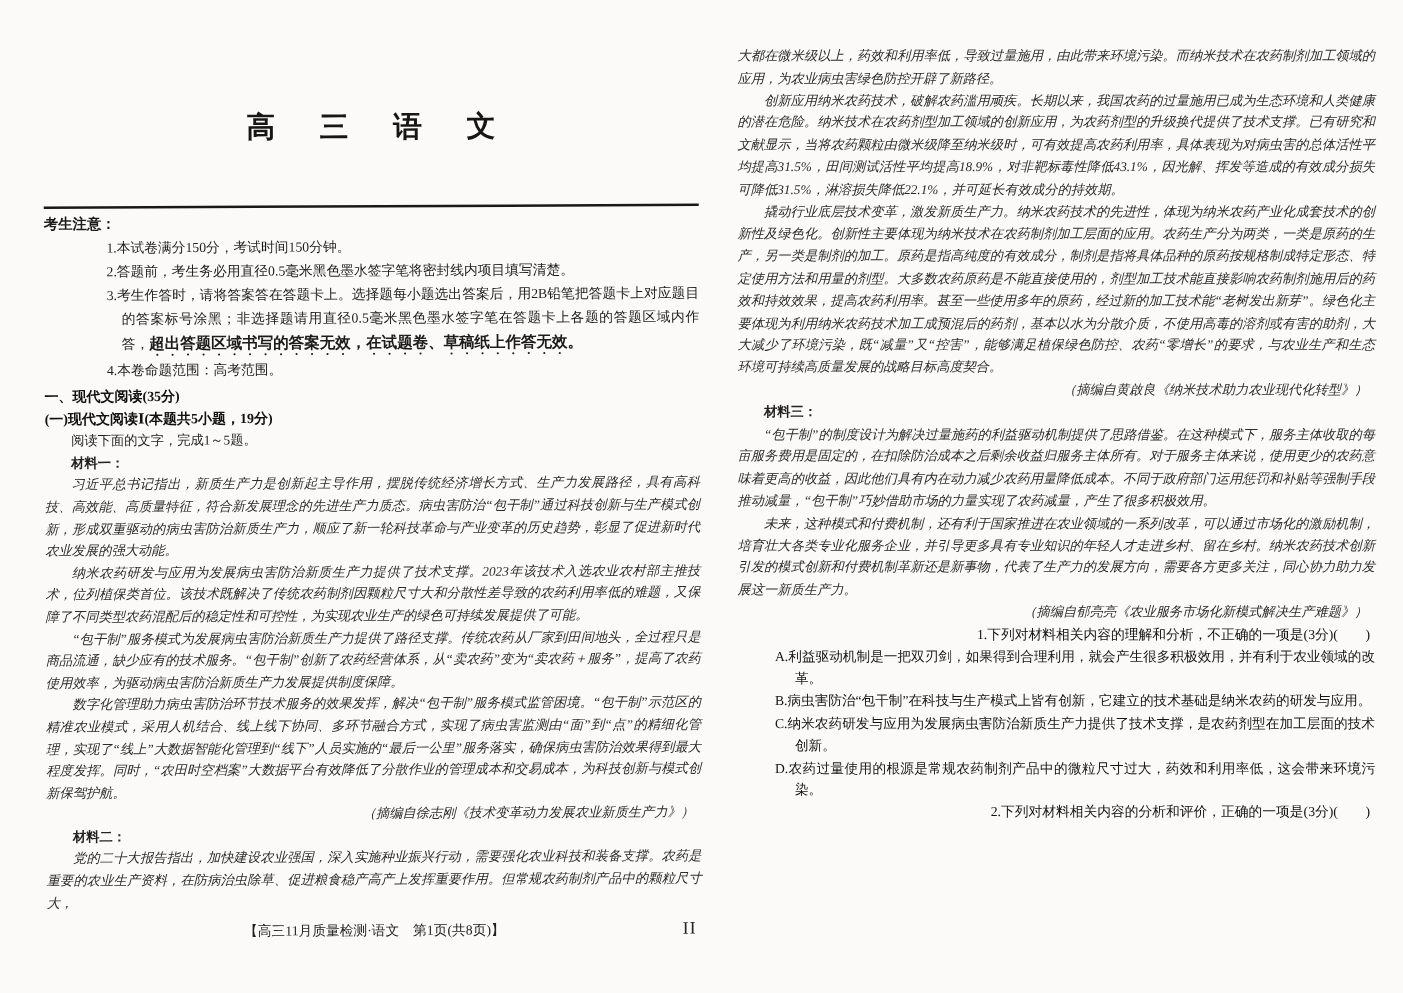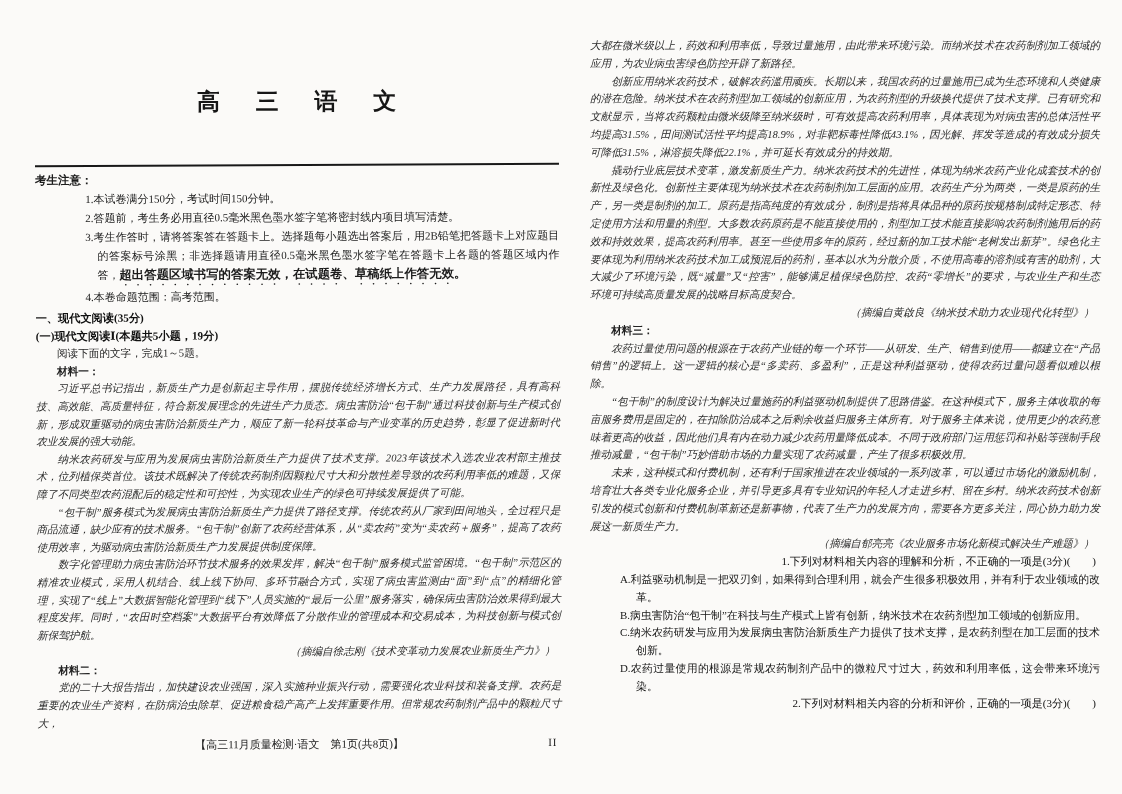--- a/index.html
+++ b/index.html
@@ -36,21 +36,21 @@
   .kai{font-style:italic;color:#2b2b2b;}
   .source{margin:0;text-align:right;padding-right:6px;font-style:italic;color:#2b2b2b;}
   
   .qstem{display:flex;justify-content:flex-end;font-size:11px;color:#111;}
   .qstem .bracket{padding-right:4px;white-space:pre;}
   .opt{margin:0;padding-left:46px;text-indent:-16px;text-align:justify;
        font-size:10.9px;color:#151515;}
   
   .footer{position:absolute;bottom:42px;left:0;right:0;text-align:center;
           font-size:11px;color:#222;}
-  .footer-mark{position:absolute;right:4px;top:0;font-size:11px;letter-spacing:1px;}
+  .footer-mark{position:absolute;right:4px;top:0;font-size:14px;letter-spacing:1px;}
 </style>
 </head>
 <body>
 
 <div class="sheet">
 
   <div class="page page1">
     <h1 class="exam-title">高 三 语 文</h1>
     <div class="head-rule"></div>
 
@@ -83,32 +83,31 @@
       <span class="footer-mark">II</span>
     </div>
   </div>
 
   <div class="page page2">
     <p class="para kai no-indent">大都在微米级以上，药效和利用率低，导致过量施用，由此带来环境污染。而纳米技术在农药制剂加工领域的应用，为农业病虫害绿色防控开辟了新路径。</p>
     <p class="para kai">创新应用纳米农药技术，破解农药滥用顽疾。长期以来，我国农药的过量施用已成为生态环境和人类健康的潜在危险。纳米技术在农药剂型加工领域的创新应用，为农药剂型的升级换代提供了技术支撑。已有研究和文献显示，当将农药颗粒由微米级降至纳米级时，可有效提高农药利用率，具体表现为对病虫害的总体活性平均提高31.5%，田间测试活性平均提高18.9%，对非靶标毒性降低43.1%，因光解、挥发等造成的有效成分损失可降低31.5%，淋溶损失降低22.1%，并可延长有效成分的持效期。</p>
     <p class="para kai">撬动行业底层技术变革，激发新质生产力。纳米农药技术的先进性，体现为纳米农药产业化成套技术的创新性及绿色化。创新性主要体现为纳米技术在农药制剂加工层面的应用。农药生产分为两类，一类是原药的生产，另一类是制剂的加工。原药是指高纯度的有效成分，制剂是指将具体品种的原药按规格制成特定形态、特定使用方法和用量的剂型。大多数农药原药是不能直接使用的，剂型加工技术能直接影响农药制剂施用后的药效和持效效果，提高农药利用率。甚至一些使用多年的原药，经过新的加工技术能“老树发出新芽”。绿色化主要体现为利用纳米农药技术加工成预混后的药剂，基本以水为分散介质，不使用高毒的溶剂或有害的助剂，大大减少了环境污染，既“减量”又“控害”，能够满足植保绿色防控、农药“零增长”的要求，与农业生产和生态环境可持续高质量发展的战略目标高度契合。</p>
     <p class="source">（摘编自黄啟良《纳米技术助力农业现代化转型》）</p>
     <p class="mat-label">材料三：</p>
-    <p class="para kai">农药过量使用问题的根源在于农药产业链的每一个环节——从研发、生产、销售到使用——都建立在“产品销售”的逻辑上。这一逻辑的核心是“多卖药、多盈利”，正是这种利益驱动，使得农药过量问题看似难以根除。</p>
     <p class="para kai">“包干制”的制度设计为解决过量施药的利益驱动机制提供了思路借鉴。在这种模式下，服务主体收取的每亩服务费用是固定的，在扣除防治成本之后剩余收益归服务主体所有。对于服务主体来说，使用更少的农药意味着更高的收益，因此他们具有内在动力减少农药用量降低成本。不同于政府部门运用惩罚和补贴等强制手段推动减量，“包干制”巧妙借助市场的力量实现了农药减量，产生了很多积极效用。</p>
     <p class="para kai">未来，这种模式和付费机制，还有利于国家推进在农业领域的一系列改革，可以通过市场化的激励机制，培育壮大各类专业化服务企业，并引导更多具有专业知识的年轻人才走进乡村、留在乡村。纳米农药技术创新引发的模式创新和付费机制革新还是新事物，代表了生产力的发展方向，需要各方更多关注，同心协力助力发展这一新质生产力。</p>
     <p class="source">（摘编自郁亮亮《农业服务市场化新模式解决生产难题》）</p>
 
     <div class="qblock">
       <div class="qstem">
         <span>1.下列对材料相关内容的理解和分析，不正确的一项是(3分)</span>
         <span class="bracket">(　　)</span>
       </div>
       <p class="opt">A.利益驱动机制是一把双刃剑，如果得到合理利用，就会产生很多积极效用，并有利于农业领域的改革。</p>
-      <p class="opt">B.病虫害防治“包干制”在科技与生产模式上皆有创新，纳米技术在农药剂型加工领域的创新应用。</p>
+      <p class="opt">B.病虫害防治“包干制”在科技与生产模式上皆有创新，它建立的技术基础是纳米农药的研发与应用。</p>
       <p class="opt">C.纳米农药研发与应用为发展病虫害防治新质生产力提供了技术支撑，是农药剂型在加工层面的技术创新。</p>
       <p class="opt">D.农药过量使用的根源是常规农药制剂产品中的微粒尺寸过大，药效和利用率低，这会带来环境污染。</p>
     </div>
 
     <div class="qblock">
       <div class="qstem">
         <span>2.下列对材料相关内容的分析和评价，正确的一项是(3分)</span>
         <span class="bracket">(　　)</span>
       </div>
     </div>

